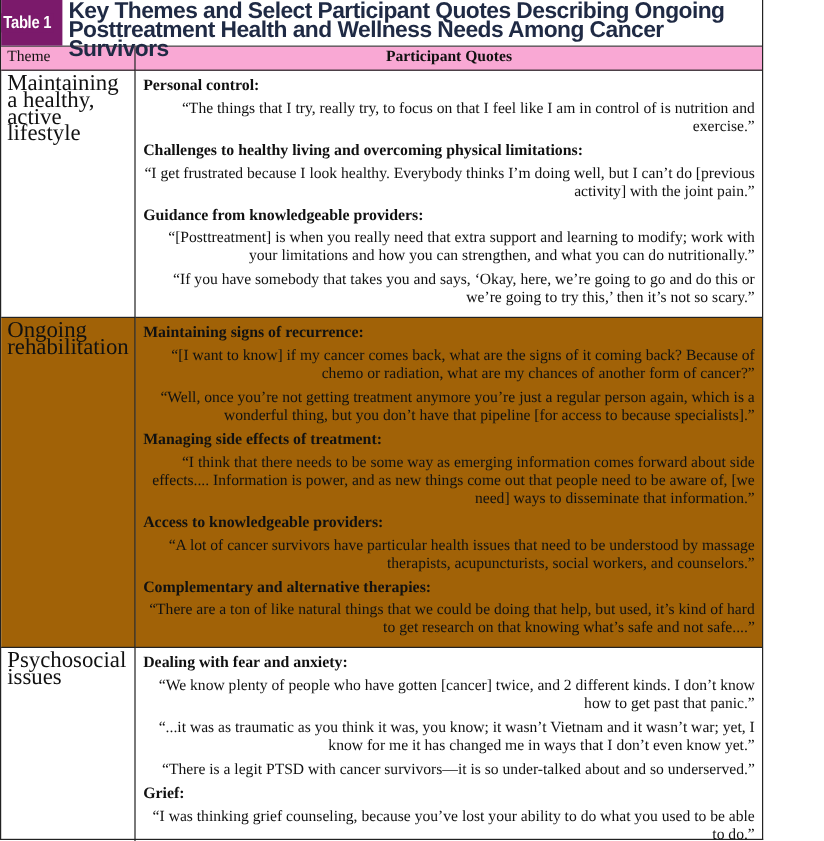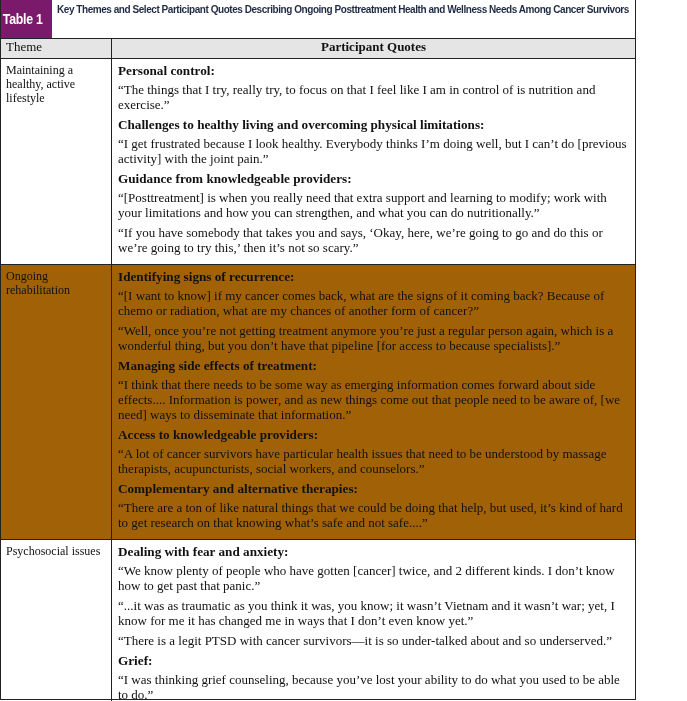--- a/index.html
+++ b/index.html
@@ -1,33 +1,33 @@
 <!DOCTYPE html>
 <html><head>
 <meta charset="utf-8">
 <style>
   html, body { margin: 0; padding: 0; background: #ffffff; }
   body { width: 687px; height: 701px; overflow: hidden; position: relative; }
   .wrap { position: absolute; left: 0; top: 0; width: 636px; height: 700px; border: 1px solid #222; border-top: none; box-sizing: border-box; }
   .title-bar { display: flex; height: 38px; border-bottom: 1px solid #222; }
   .badge { width: 51px; background: #7b1a6b; color: #fff; font-family: "Liberation Sans", sans-serif; font-weight: bold; font-size: 14.5px; display: flex; align-items: center; justify-content: center; letter-spacing: -0.3px; transform: scaleX(0.85); transform-origin: left center; width: 60px; }
   .badge-box { width: 51px; background: #7b1a6b; display: flex; align-items: center; overflow: hidden; }
-  .title-text { flex: 1; padding: 2px 4px 0 5px; font-family: "Liberation Sans", sans-serif; font-weight: bold; font-size: 10px; line-height: 16px; color: #1f2a44; letter-spacing: -0.45px; }
+  .title-text { flex: 1; padding: 2px 4px 0 5px; font-family: "Liberation Sans", sans-serif; font-weight: bold; font-size: 19px; line-height: 16px; color: #1f2a44; letter-spacing: -0.45px; }
   table { border-collapse: collapse; width: 100%; font-family: "Liberation Serif", serif; color: #111; }
   td, th { border: 1px solid #222; vertical-align: top; }
   tr td:first-child, tr th:first-child { border-left: none; }
   tr td:last-child, tr th:last-child { border-right: none; }
-  th { font-weight: normal; font-size: 13px; height: 19px; padding: 0 5px; background: #e5e5e5; border-top: none; }
+  th { font-weight: normal; font-size: 13px; height: 19px; padding: 0 5px; background: #f9a8d4; border-top: none; }
   th.theme { text-align: left; width: 100px; }
   th.quotes { text-align: center; font-weight: bold; }
-  td.theme-cell { width: 100px; padding: 4px 5px; font-size: 12px; line-height: 14px; }
+  td.theme-cell { width: 100px; padding: 4px 5px; font-size: 19px; line-height: 14px; }
   td.quotes-cell { padding: 3px 6px 4px 6px; }
   tr.shaded td { background: #a16207; }
   .subtheme { font-weight: bold; font-size: 13.2px; line-height: 16px; margin: 1px 0 2px 0; }
-  .quote { text-align: left; font-size: 13px; line-height: 15px; margin: 3px 0 5px 0; }
+  .quote { text-align: right; font-size: 13px; line-height: 15px; margin: 3px 0 5px 0; }
 </style>
 </head>
 <body>
 
 <div class="wrap">
   <div class="title-bar">
     <div class="badge-box">
       <span class="badge">Table 1</span>
     </div>
     <div class="title-text">Key Themes and Select Participant Quotes Describing Ongoing Posttreatment Health and Wellness Needs Among Cancer Survivors</div>
@@ -48,21 +48,21 @@
             <div class="subtheme">Challenges to healthy living and overcoming physical limitations:</div>
             <div class="quote">“I get frustrated because I look healthy. Everybody thinks I’m doing well, but I can’t do [previous activity] with the joint pain.”</div>
             <div class="subtheme">Guidance from knowledgeable providers:</div>
             <div class="quote">“[Posttreatment] is when you really need that extra support and learning to modify; work with your limitations and how you can strengthen, and what you can do nutritionally.”</div>
             <div class="quote">“If you have somebody that takes you and says, ‘Okay, here, we’re going to go and do this or we’re going to try this,’ then it’s not so scary.”</div>
           </td>
         </tr>
         <tr class="shaded">
           <td class="theme-cell">Ongoing rehabilitation</td>
           <td class="quotes-cell">
-            <div class="subtheme">Identifying signs of recurrence:</div>
+            <div class="subtheme">Maintaining signs of recurrence:</div>
             <div class="quote">“[I want to know] if my cancer comes back, what are the signs of it coming back? Because of chemo or radiation, what are my chances of another form of cancer?”</div>
             <div class="quote">“Well, once you’re not getting treatment anymore you’re just a regular person again, which is a wonderful thing, but you don’t have that pipeline [for access to because specialists].”</div>
             <div class="subtheme">Managing side effects of treatment:</div>
             <div class="quote">“I think that there needs to be some way as emerging information comes forward about side effects.... Information is power, and as new things come out that people need to be aware of, [we need] ways to disseminate that information.”</div>
             <div class="subtheme">Access to knowledgeable providers:</div>
             <div class="quote">“A lot of cancer survivors have particular health issues that need to be understood by massage therapists, acupuncturists, social workers, and counselors.”</div>
             <div class="subtheme">Complementary and alternative therapies:</div>
             <div class="quote">“There are a ton of like natural things that we could be doing that help, but used, it’s kind of hard to get research on that knowing what’s safe and not safe....”</div>
           </td>
         </tr>

